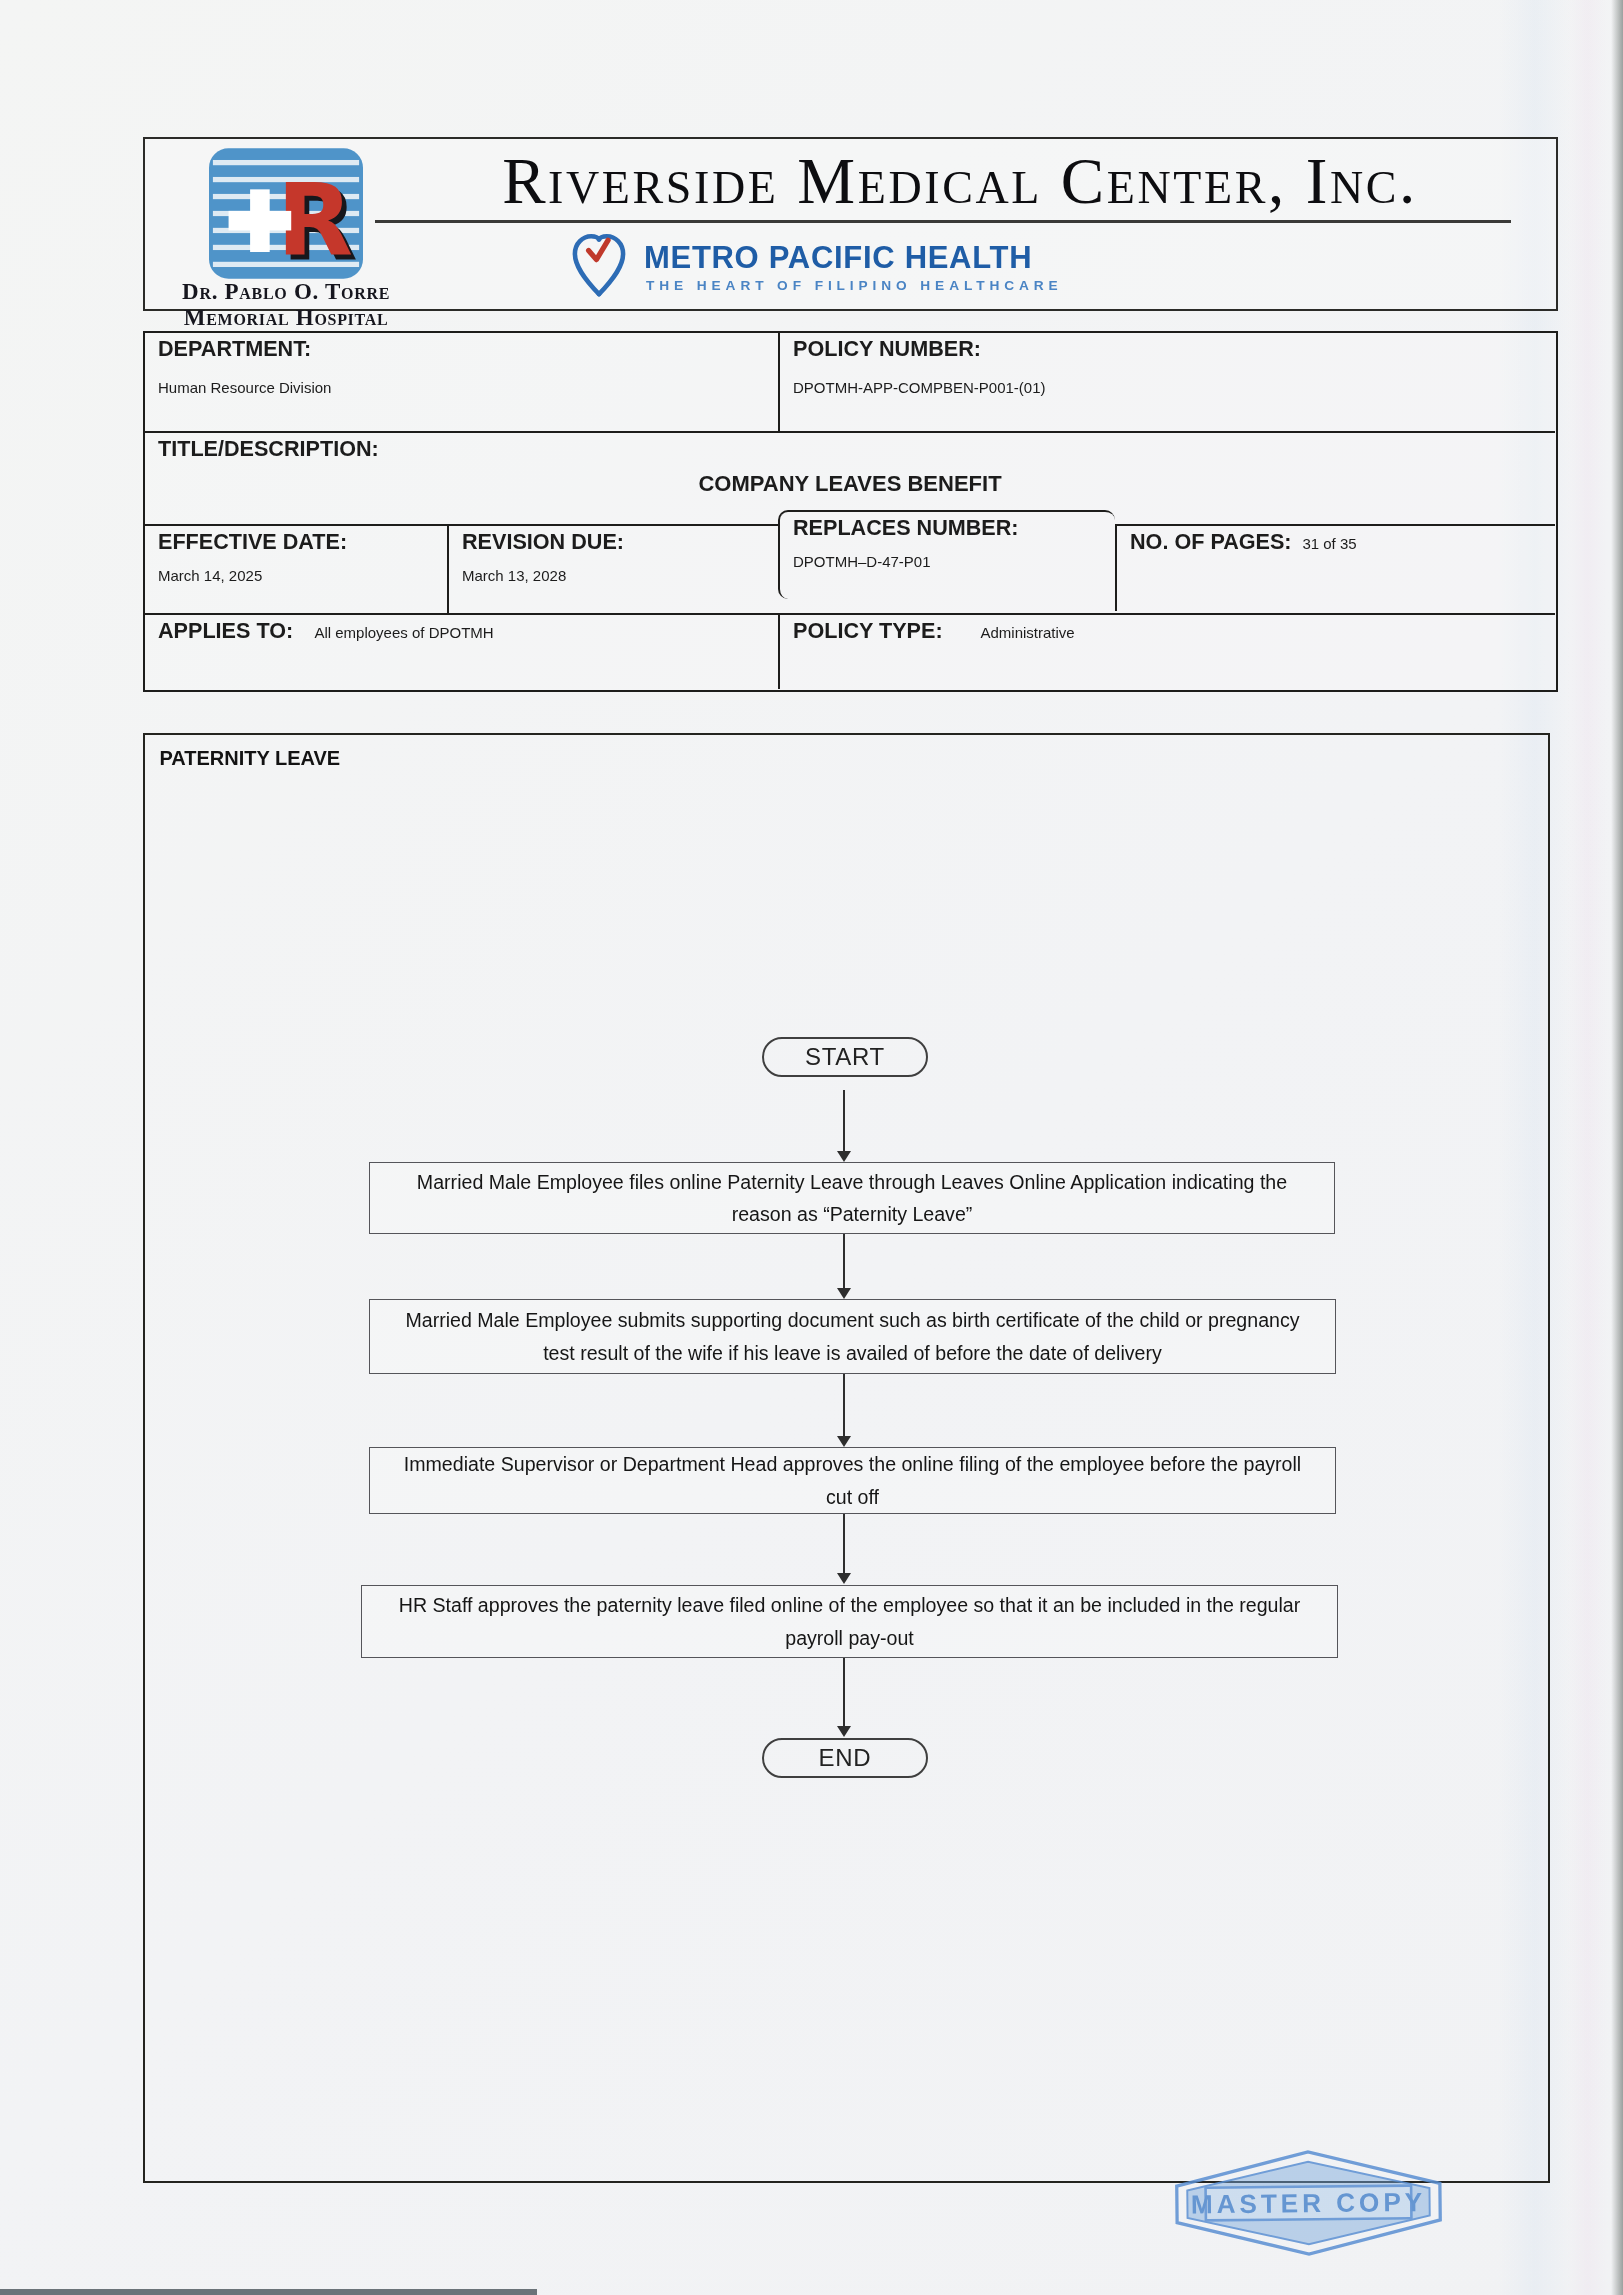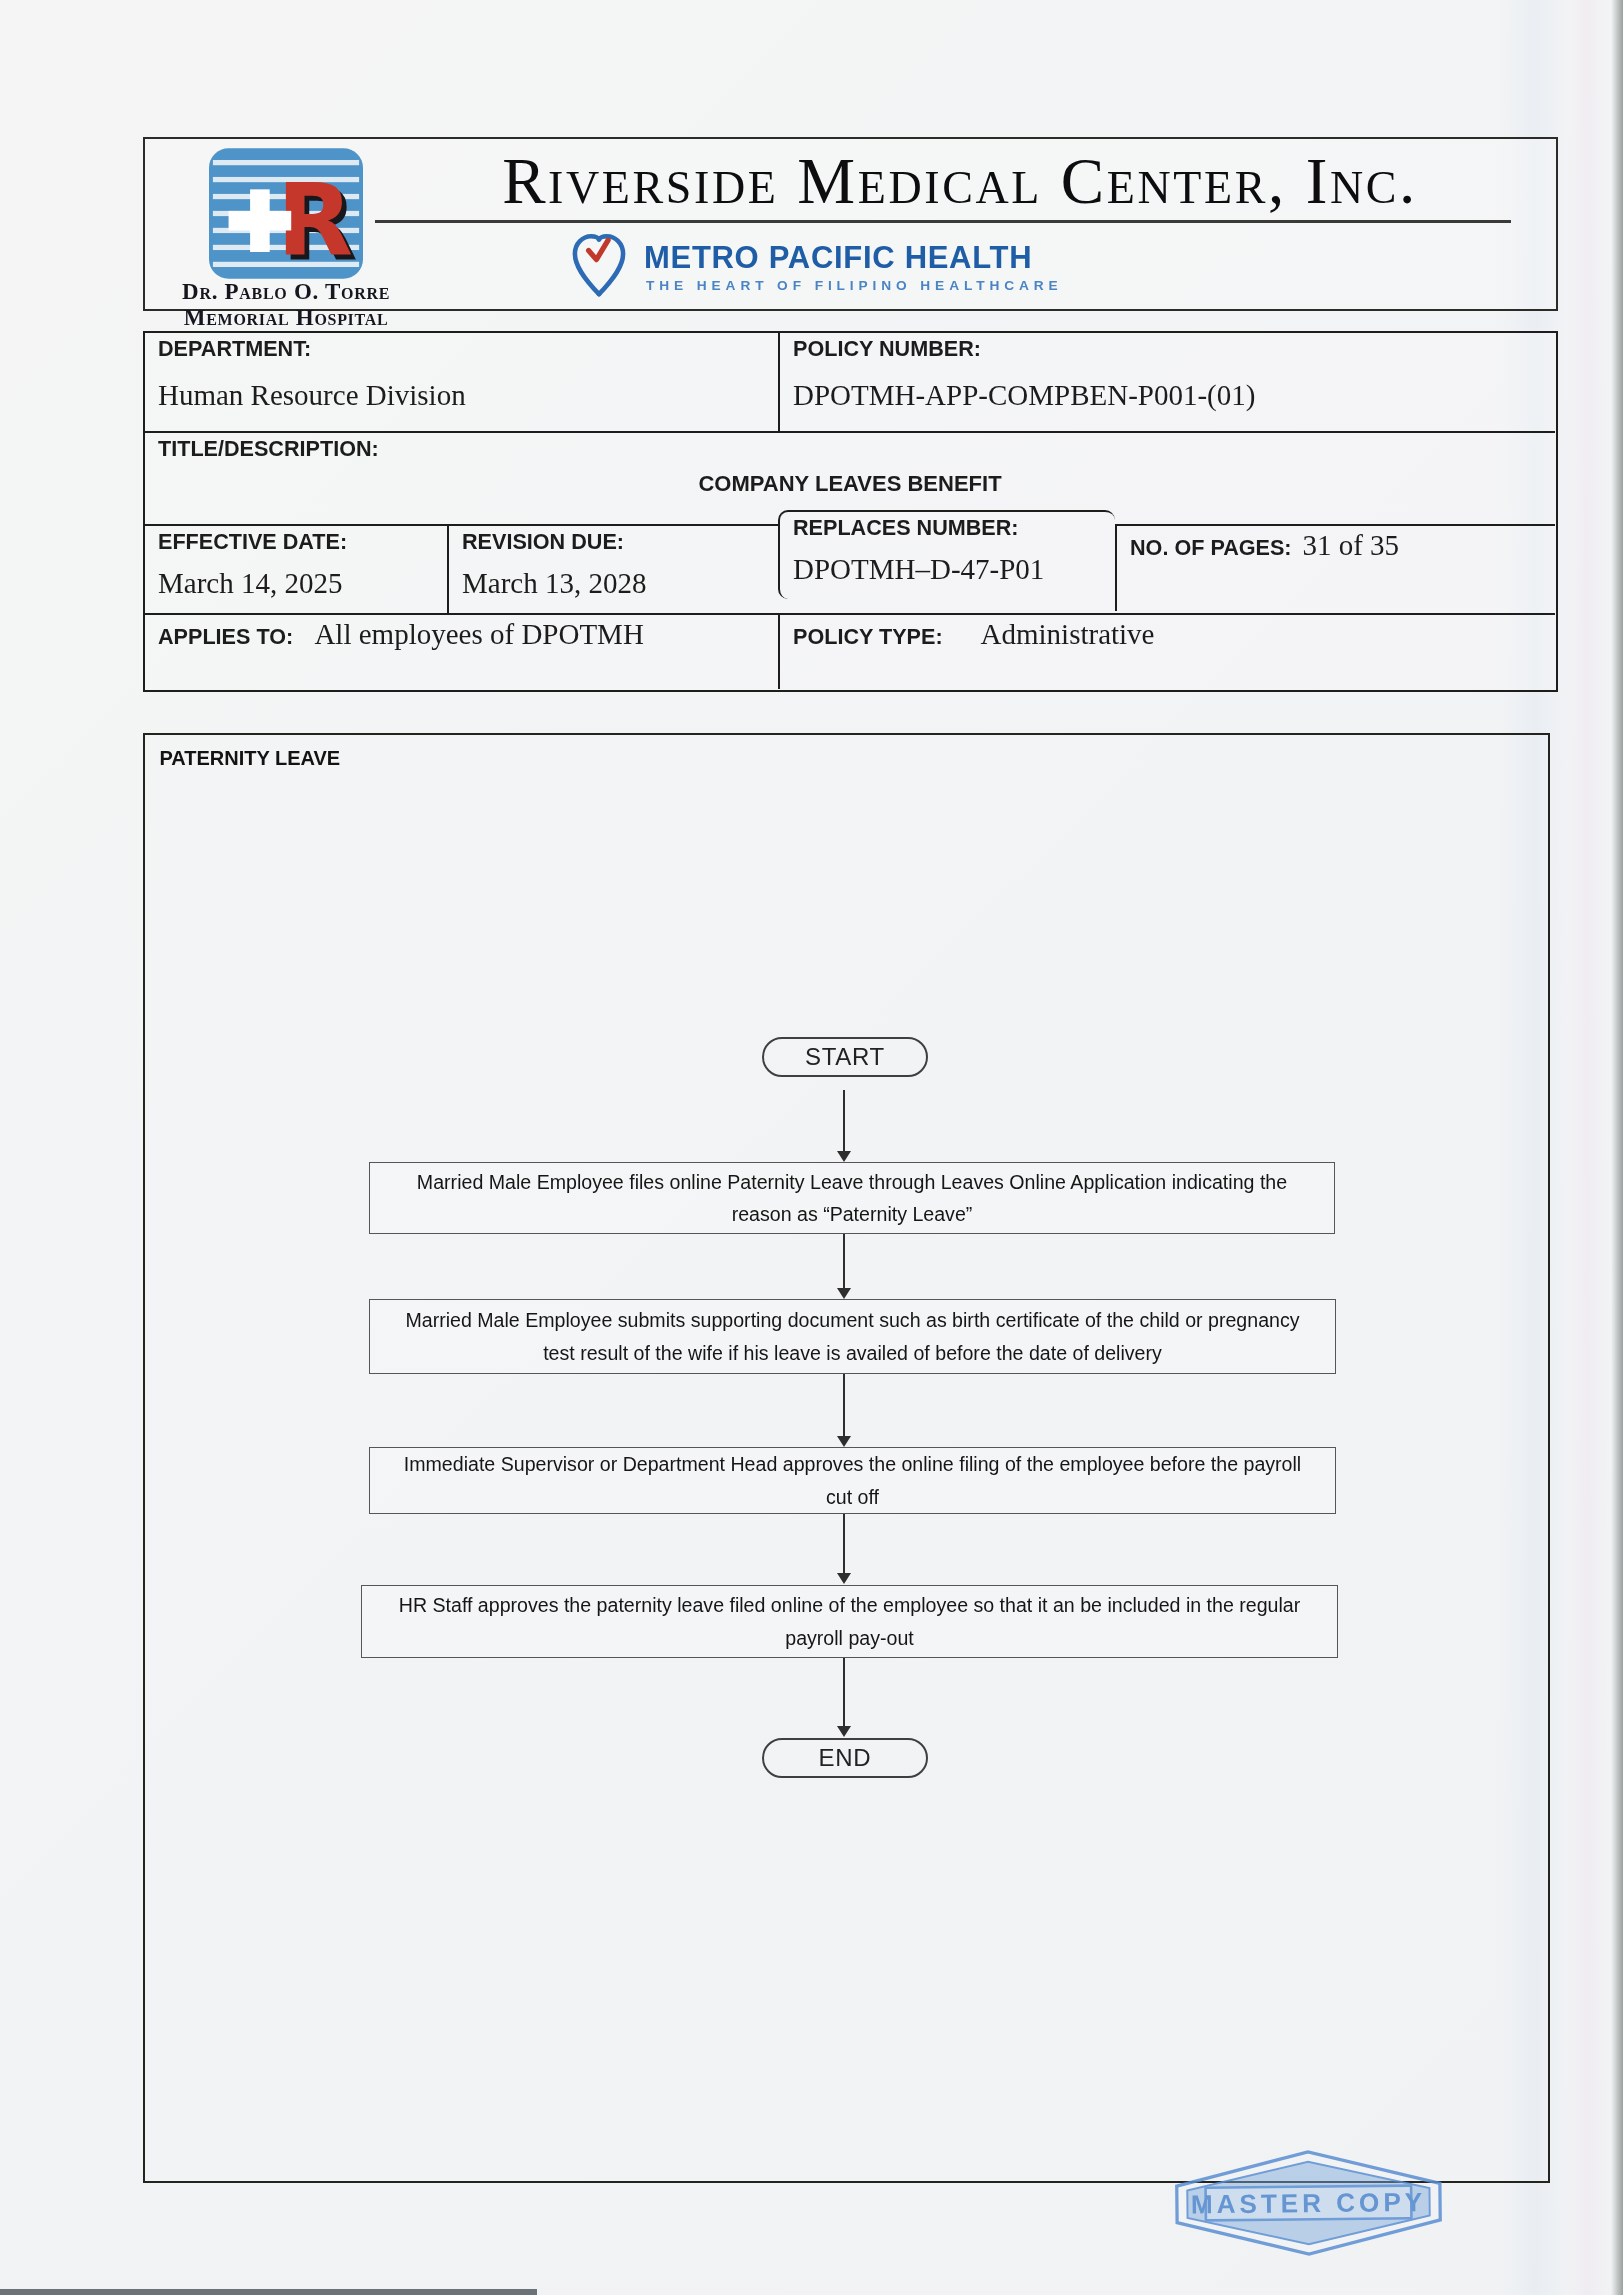--- a/index.html
+++ b/index.html
@@ -33,21 +33,21 @@
   .mph-name{position:absolute;left:499px;top:101px;font-weight:800;font-size:31px;
     letter-spacing:0.7px;color:#1f5da6;white-space:nowrap;}
   .mph-tagline{position:absolute;left:501px;top:139px;font-weight:600;font-size:13.7px;
     letter-spacing:4.9px;color:#4a84c4;white-space:nowrap;}
 
   
   .info-table{position:absolute;left:143px;top:331px;width:1415px;height:361px;
     border:2.6px solid #1d1d1b;box-sizing:border-box;background:rgba(248,249,248,0.3);}
   .cell{position:absolute;box-sizing:border-box;padding:3px 13px;}
   .lbl{font-weight:700;font-size:21.6px;}
-  .val{font-weight:400;font-size:29px;font-family:Liberation Serif, serif;}
+  .val{font-weight:400;font-size:15px;}
   .cell .stack-gap{margin-top:17px;}
   .bl{border-left:2.6px solid #1d1d1b;}
   .bt{border-top:2.6px solid #1d1d1b;}
   .c-dept{left:0;top:0;width:633px;height:98px;}
   .c-polno{left:633px;top:0;width:777px;height:98px;}
   .c-title{left:0;top:98px;width:1410px;height:90px;}
   .c-title .title-val{display:block;text-align:center;font-weight:700;font-size:22px;margin-top:9.2px;}
   .c-eff{left:0;top:191px;width:302px;height:89px;}
   .c-rev{left:302px;top:191px;width:331px;height:89px;}
   .c-rep{left:633px;top:177px;width:337px;height:89px;border-radius:10px;}

